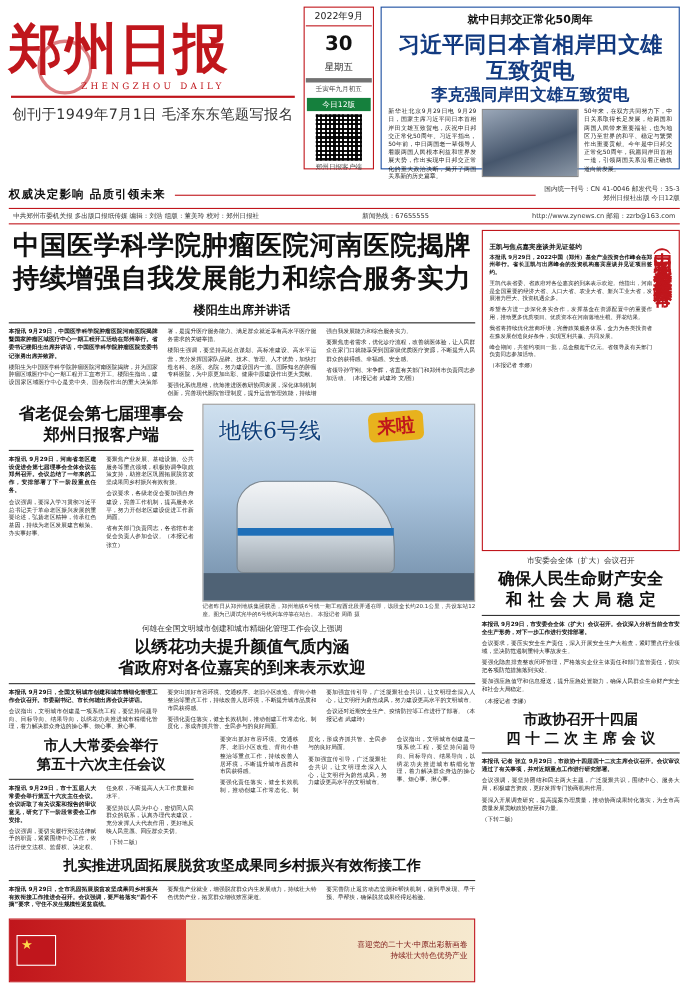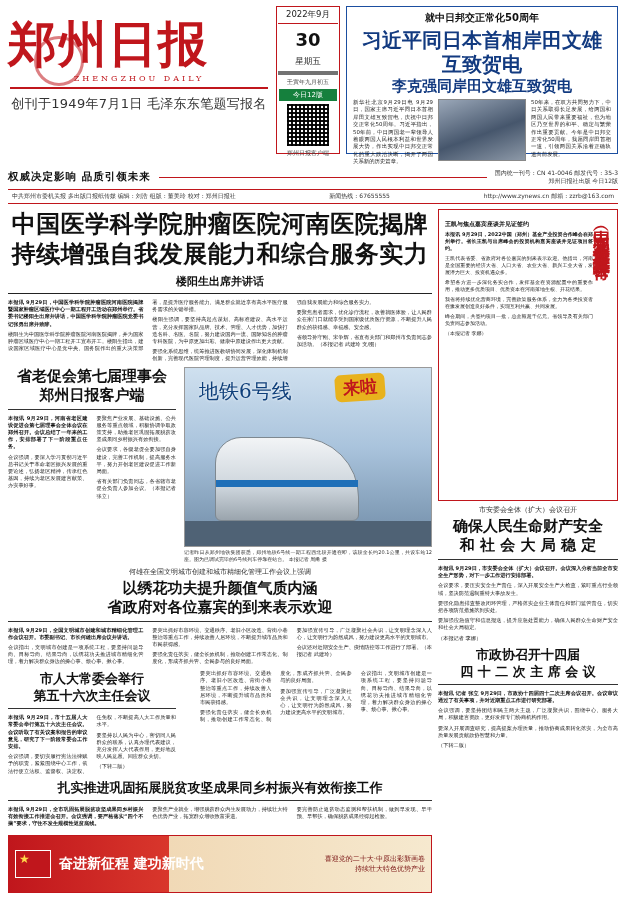--- a/index.html
+++ b/index.html
@@ -295,23 +295,20 @@
         <div class="sec-rule"></div>
         <div class="cols3">
           <p class="lead">本报讯 9月29日，全市巩固拓展脱贫攻坚成果同乡村振兴有效衔接工作推进会召开。会议强调，要严格落实“四个不摘”要求，守住不发生规模性返贫底线。</p>
           <p>要聚焦产业就业，增强脱贫群众内生发展动力，持续壮大特色优势产业，拓宽群众增收致富渠道。</p>
           <p>要完善防止返贫动态监测和帮扶机制，做到早发现、早干预、早帮扶，确保脱贫成果经得起检验。</p>
         </div>
       </div>
 
       <div class="banner">
         <div class="banner-flag"></div>
-        <div>
-          <div class="banner-t1">奋进新征程 建功新时代</div>
-        </div>
         <div class="banner-right">
           <div>喜迎党的二十大·中原出彩新画卷</div>
           <div>持续壮大特色优势产业</div>
         </div>
       </div>
 
     </div>
 
     <div class="col-right">
 

